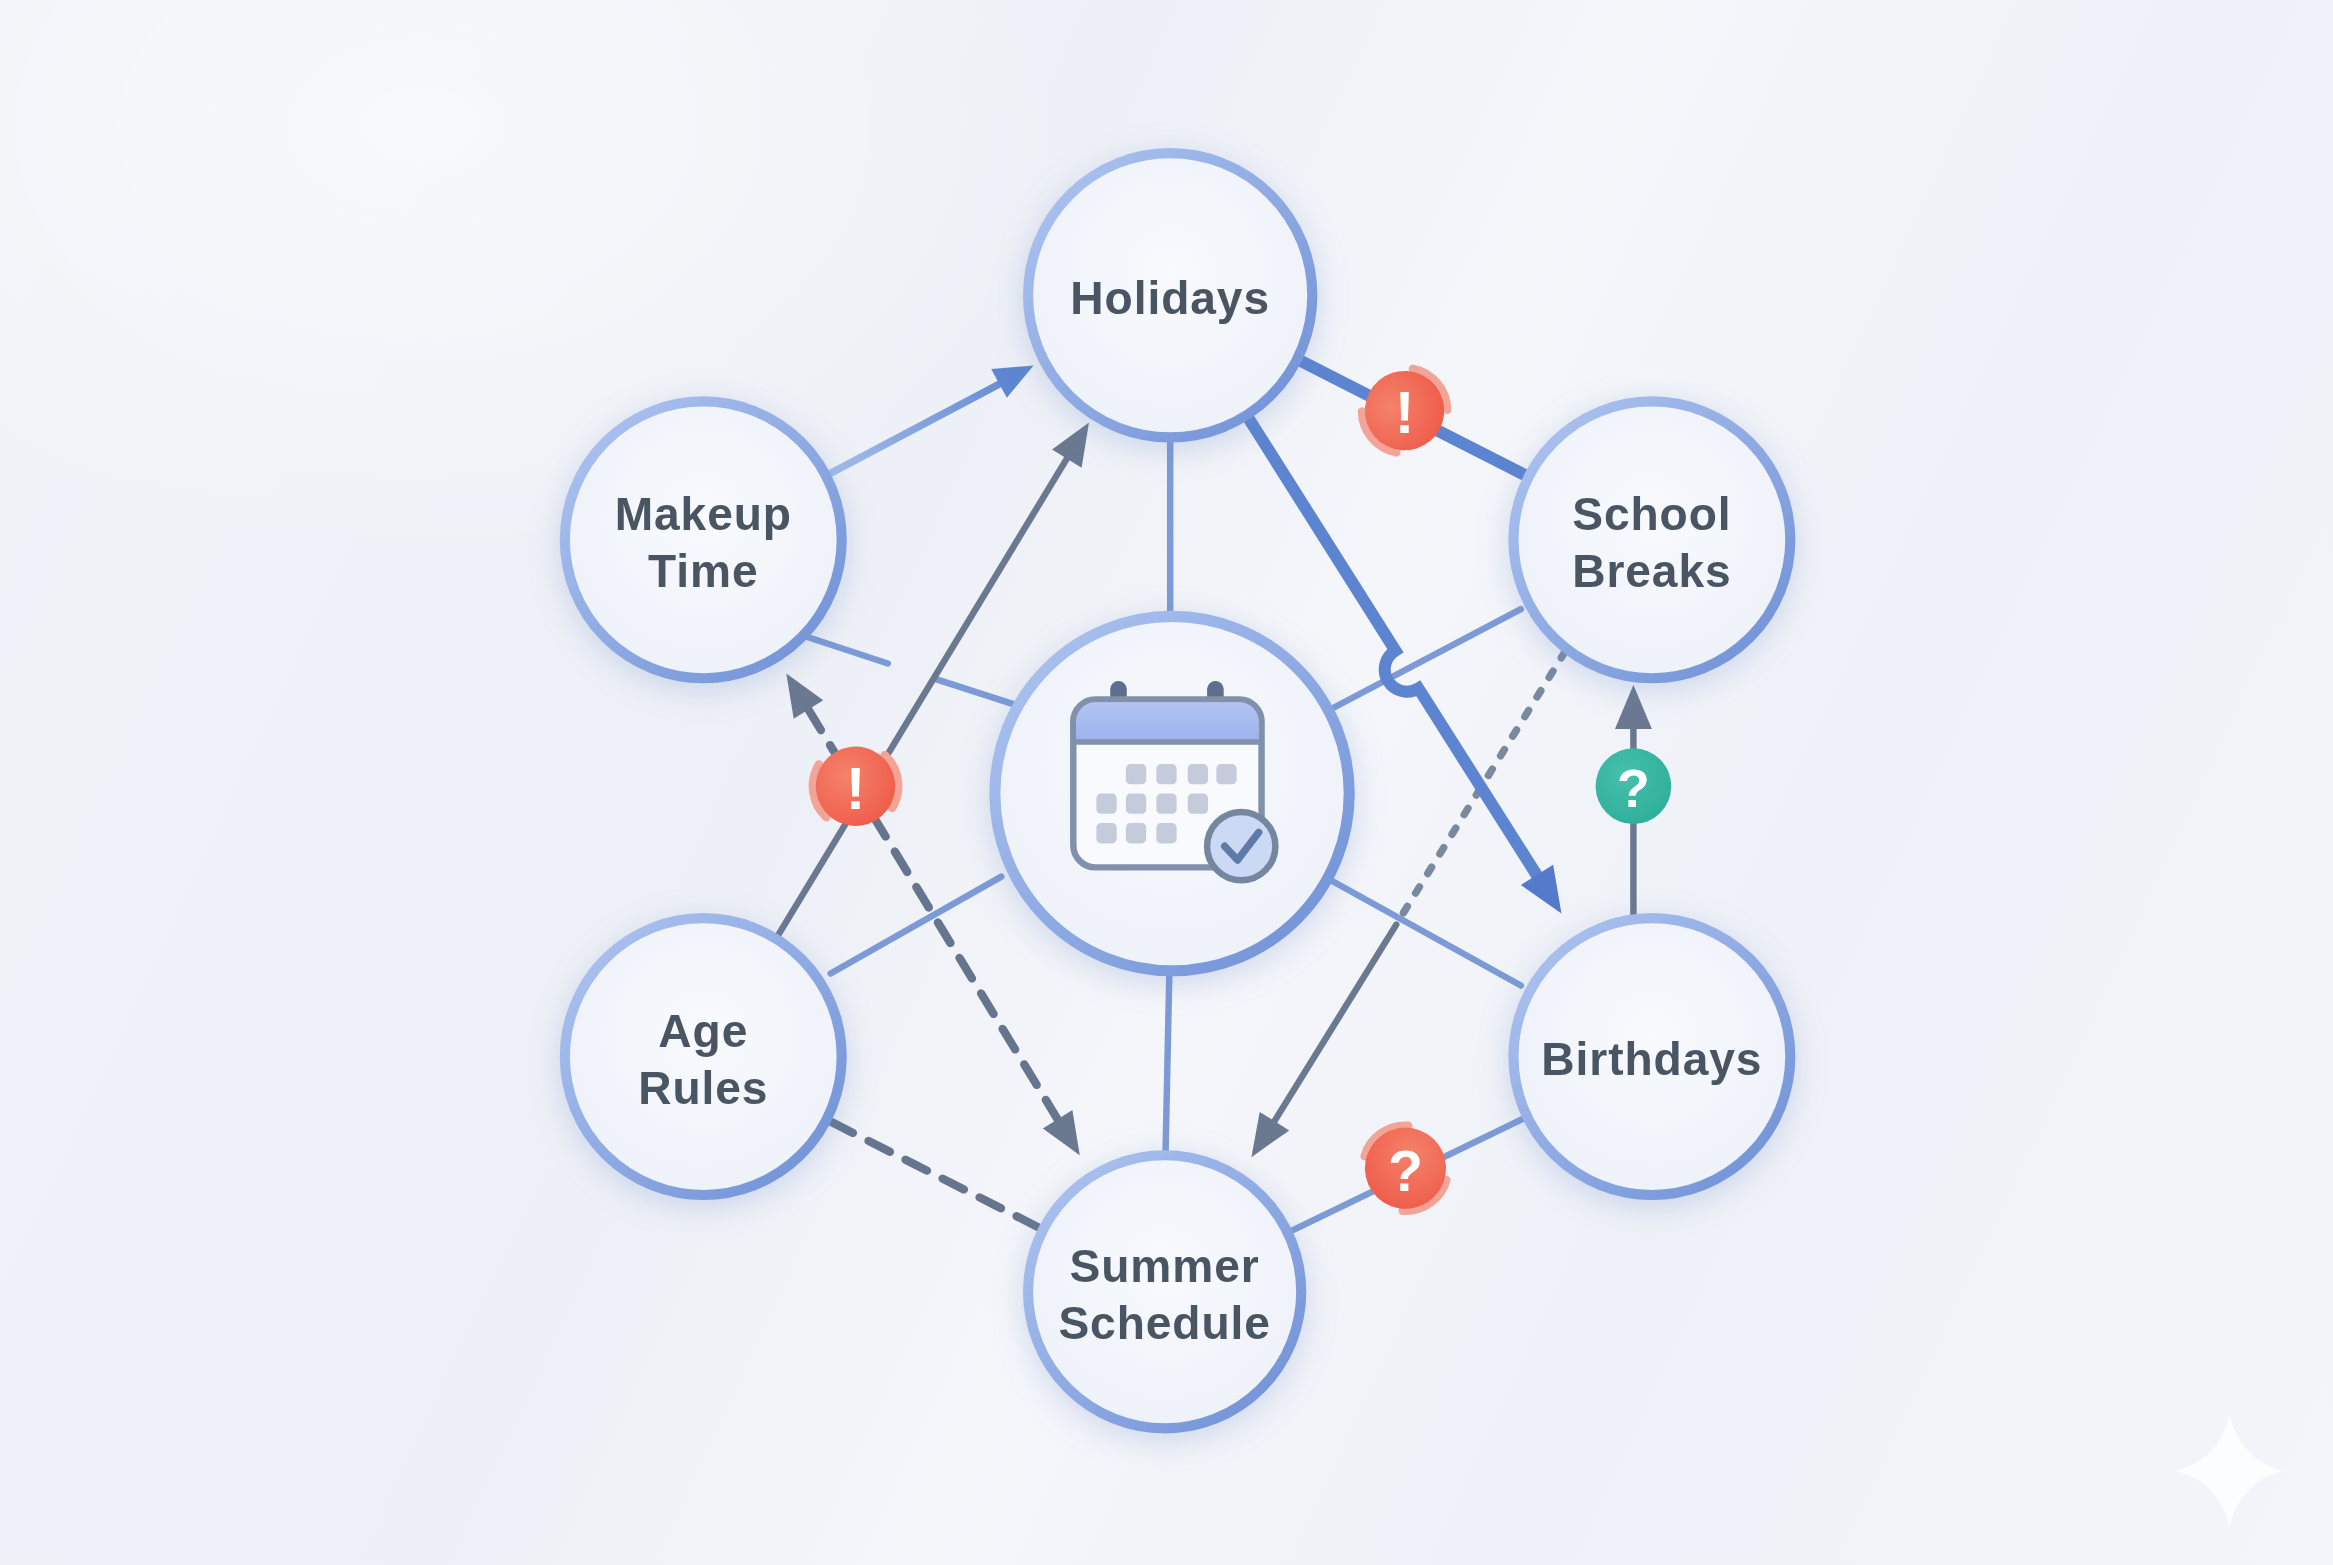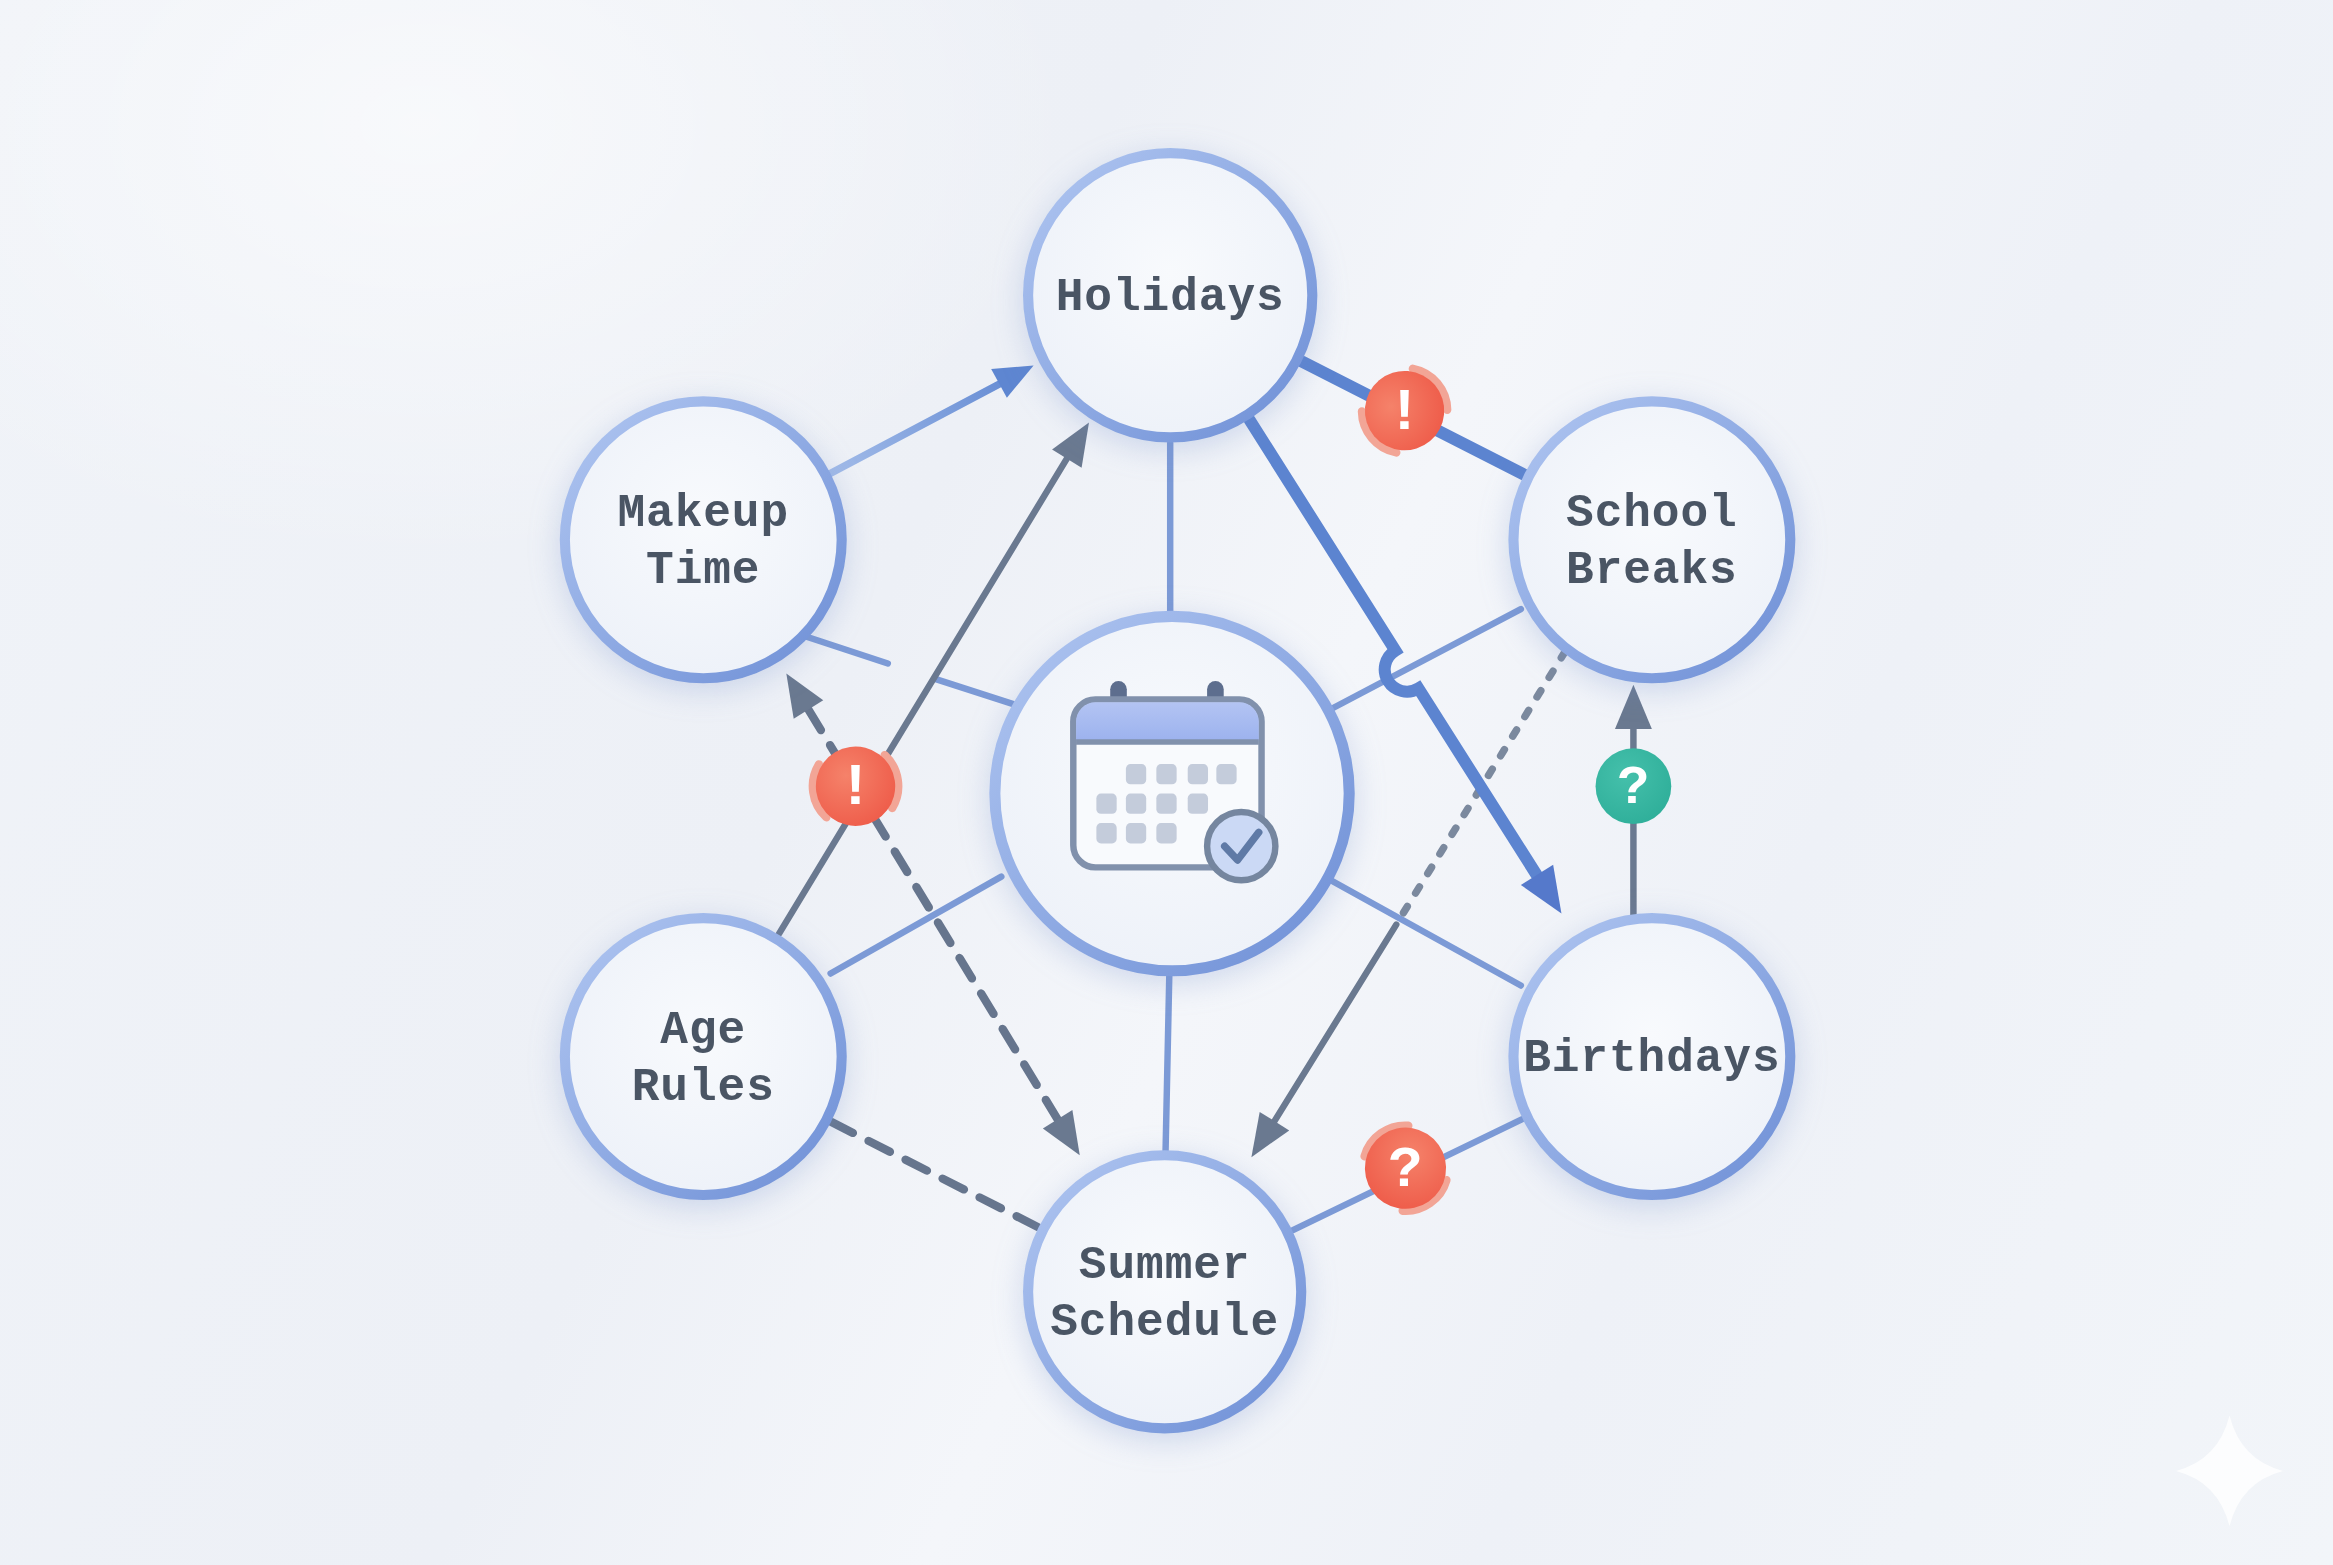--- a/index.html
+++ b/index.html
@@ -3,21 +3,21 @@
 <meta charset="utf-8">
 <style>
   html,body{margin:0;padding:0;background:#eef1f6;}
   .stage{
     position:relative;
     width:2333px;height:1565px;
     overflow:hidden;
     background:
       radial-gradient(1108px 738px at 18% 8%, rgba(255,255,255,0.55), rgba(255,255,255,0) 60%),
       linear-gradient(115deg,#f0f3f8 0%,#edf0f6 38%,#f4f6fa 54%,#eef1f7 72%,#f2f5f9 100%);
-    font-family:Liberation Mono, monospace;
+    font-family:Liberation Sans, sans-serif;
   }
   svg{position:absolute;inset:0;display:block;}
   .node-ring{fill:url(#nodeFill);stroke:url(#nodeBorder);}
   .node-shadow{filter:drop-shadow(0 8px 16px rgba(110,140,200,0.28));}
   .node-label{fill:#4a5564;font-weight:bold;font-size:50px;letter-spacing:1px;}
   .edge-thin{stroke:#7c9ad6;stroke-width:7;fill:none;stroke-linecap:round;}
   .edge-thick{stroke:#5c84d0;stroke-width:13;fill:none;stroke-linecap:round;}
   .edge-gray{stroke:#6a7990;stroke-width:7;fill:none;stroke-linecap:round;}
   .edge-dashed{stroke:#66758d;stroke-width:9;fill:none;stroke-linecap:round;stroke-dasharray:26 19;}
   .edge-dotted{stroke:#7b899e;stroke-width:8;fill:none;stroke-linecap:round;stroke-dasharray:8 17;}

